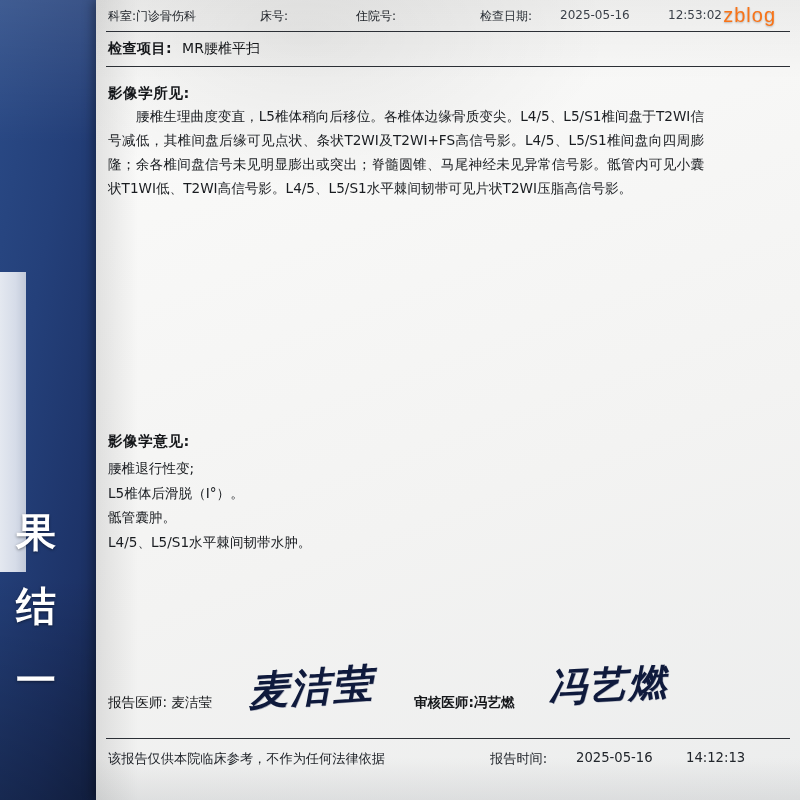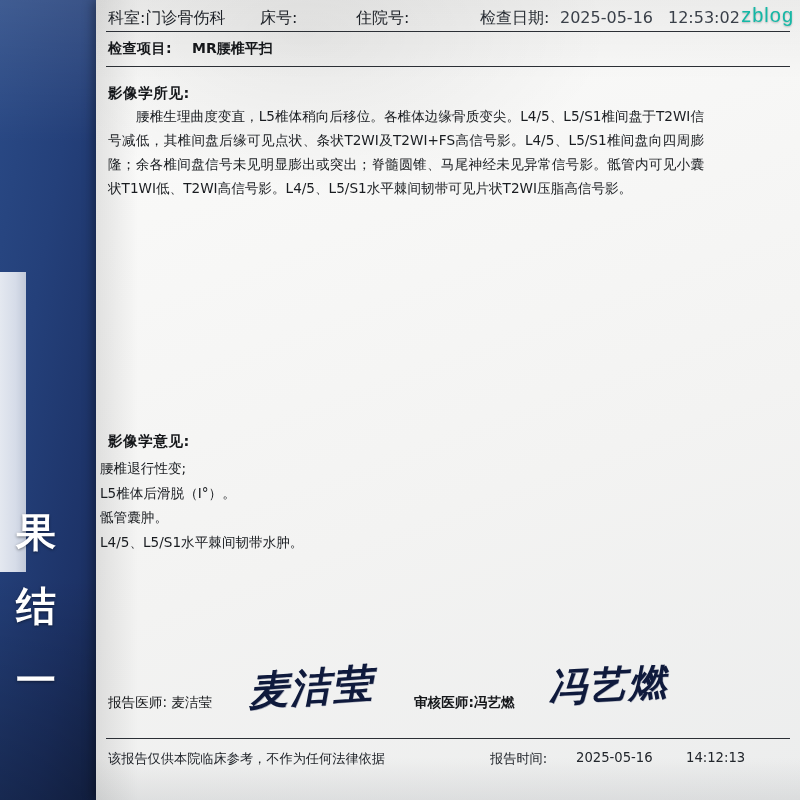--- a/index.html
+++ b/index.html
@@ -105,41 +105,41 @@
     width: 684px;
     height: 1px;
     background: #2b2f35;
   }
   .hdr-row {
     position: absolute;
     left: 12px;
     top: 6px;
     width: 680px;
     height: 24px;
-    font-size: 16px;
+    font-size: 12px;
     color: #20242a;
     white-space: nowrap;
   }
   .hdr-row span { display: inline-block; vertical-align: top; }
   .hdr-dept { position: absolute; left: 0; top: 2px; }
   .hdr-bed { position: absolute; left: 152px; top: 2px; }
   .hdr-inpatient { position: absolute; left: 248px; top: 2px; }
   .hdr-date-label { position: absolute; left: 372px; top: 2px; color: #2a2f36; }
   .hdr-date-val { position: absolute; left: 452px; top: 2px; color: #3a4049; }
   .hdr-time-val { position: absolute; left: 560px; top: 2px; color: #3a4049; }
 
   .exam-row {
     position: absolute;
     left: 12px;
     top: 40px;
     font-size: 14px;
     white-space: nowrap;
   }
   .exam-label { font-weight: 700; letter-spacing: 0.5px; }
-  .exam-value { margin-left: 20px; font-weight: 700; }
+  .exam-value { margin-left: 10px; font-weight: 400; }
   .hdr-rule-2 {
     position: absolute;
     left: 10px;
     top: 66px;
     width: 684px;
     height: 1px;
     background: #2b2f35;
   }
 
   .sec-title {
@@ -158,21 +158,21 @@
     font-size: 13.6px;
     line-height: 24px;
     text-indent: 28px;
     text-align: justify;
     color: #191c20;
   }
 
   .sec-impression-title { left: 12px; top: 432px; }
   .impression-body {
     position: absolute;
-    left: 4px;
+    left: 12px;
     top: 456px;
     width: 600px;
     font-size: 13.6px;
     line-height: 24.5px;
     color: #191c20;
   }
   .impression-body div { white-space: nowrap; }
 
   
   .sig-row {
@@ -231,24 +231,24 @@
     color: #20242a;
   }
   .ft-note { position: absolute; left: 0; top: 2px; }
   .ft-time-label { position: absolute; left: 382px; top: 2px; }
   .ft-time-date { position: absolute; left: 468px; top: 2px; }
   .ft-time-clock { position: absolute; left: 578px; top: 2px; }
 
   
   .watermark {
     position: absolute;
-    right: 6px;
+    right: 24px;
     top: 4px;
     font-size: 20px;
-    color: #14b8a6;
+    color: #f97316;
     font-weight: 400;
     letter-spacing: 1px;
     text-shadow: 0 1px 2px rgba(0,0,0,0.25);
     font-family: "Liberation Sans", sans-serif;
     z-index: 20;
   }
 </style>
 </head>
 <body>
 

